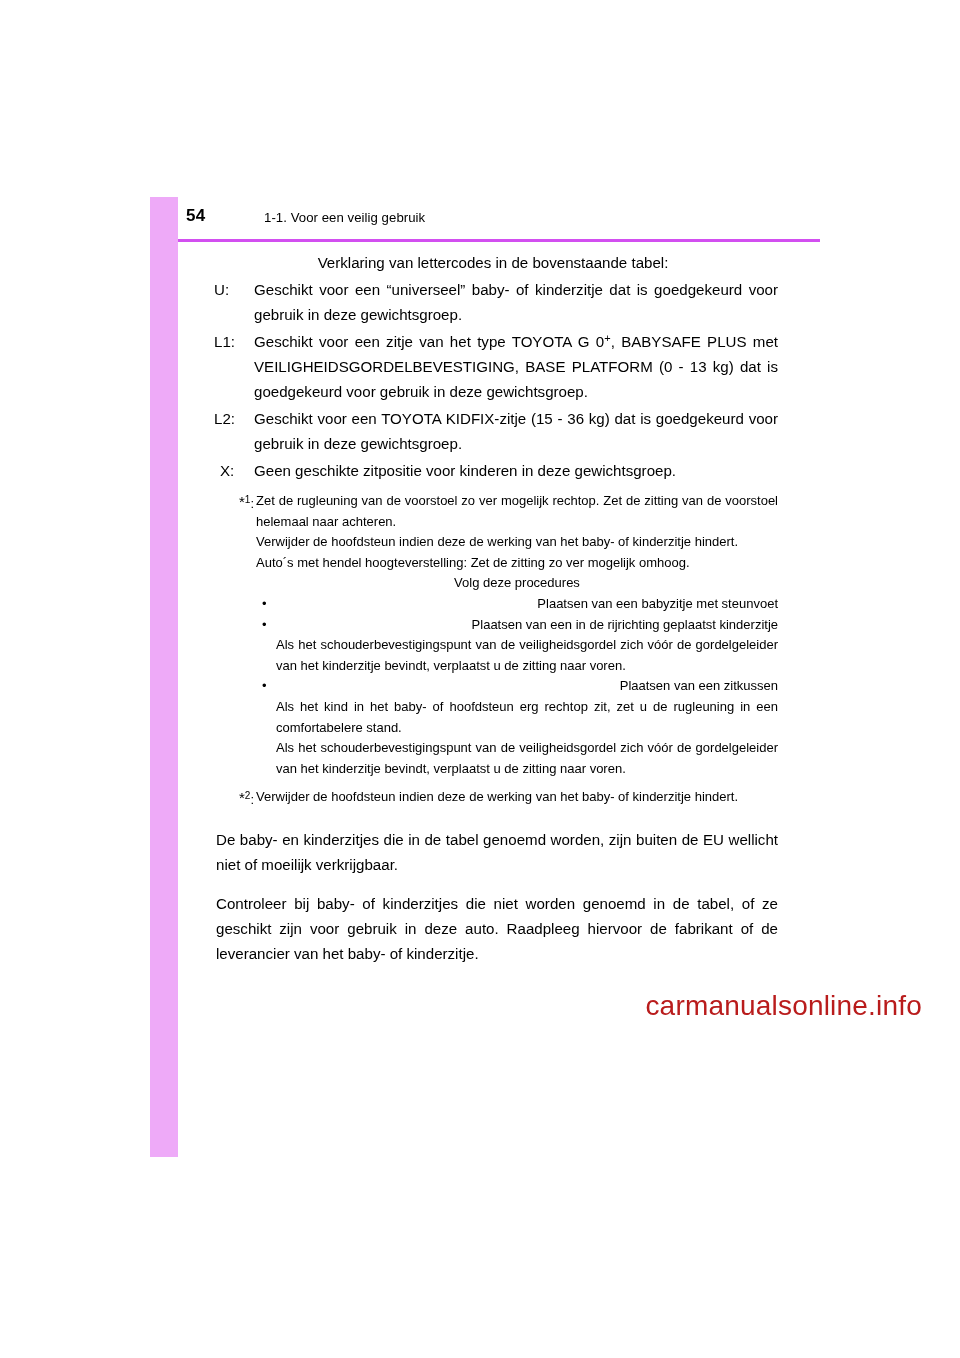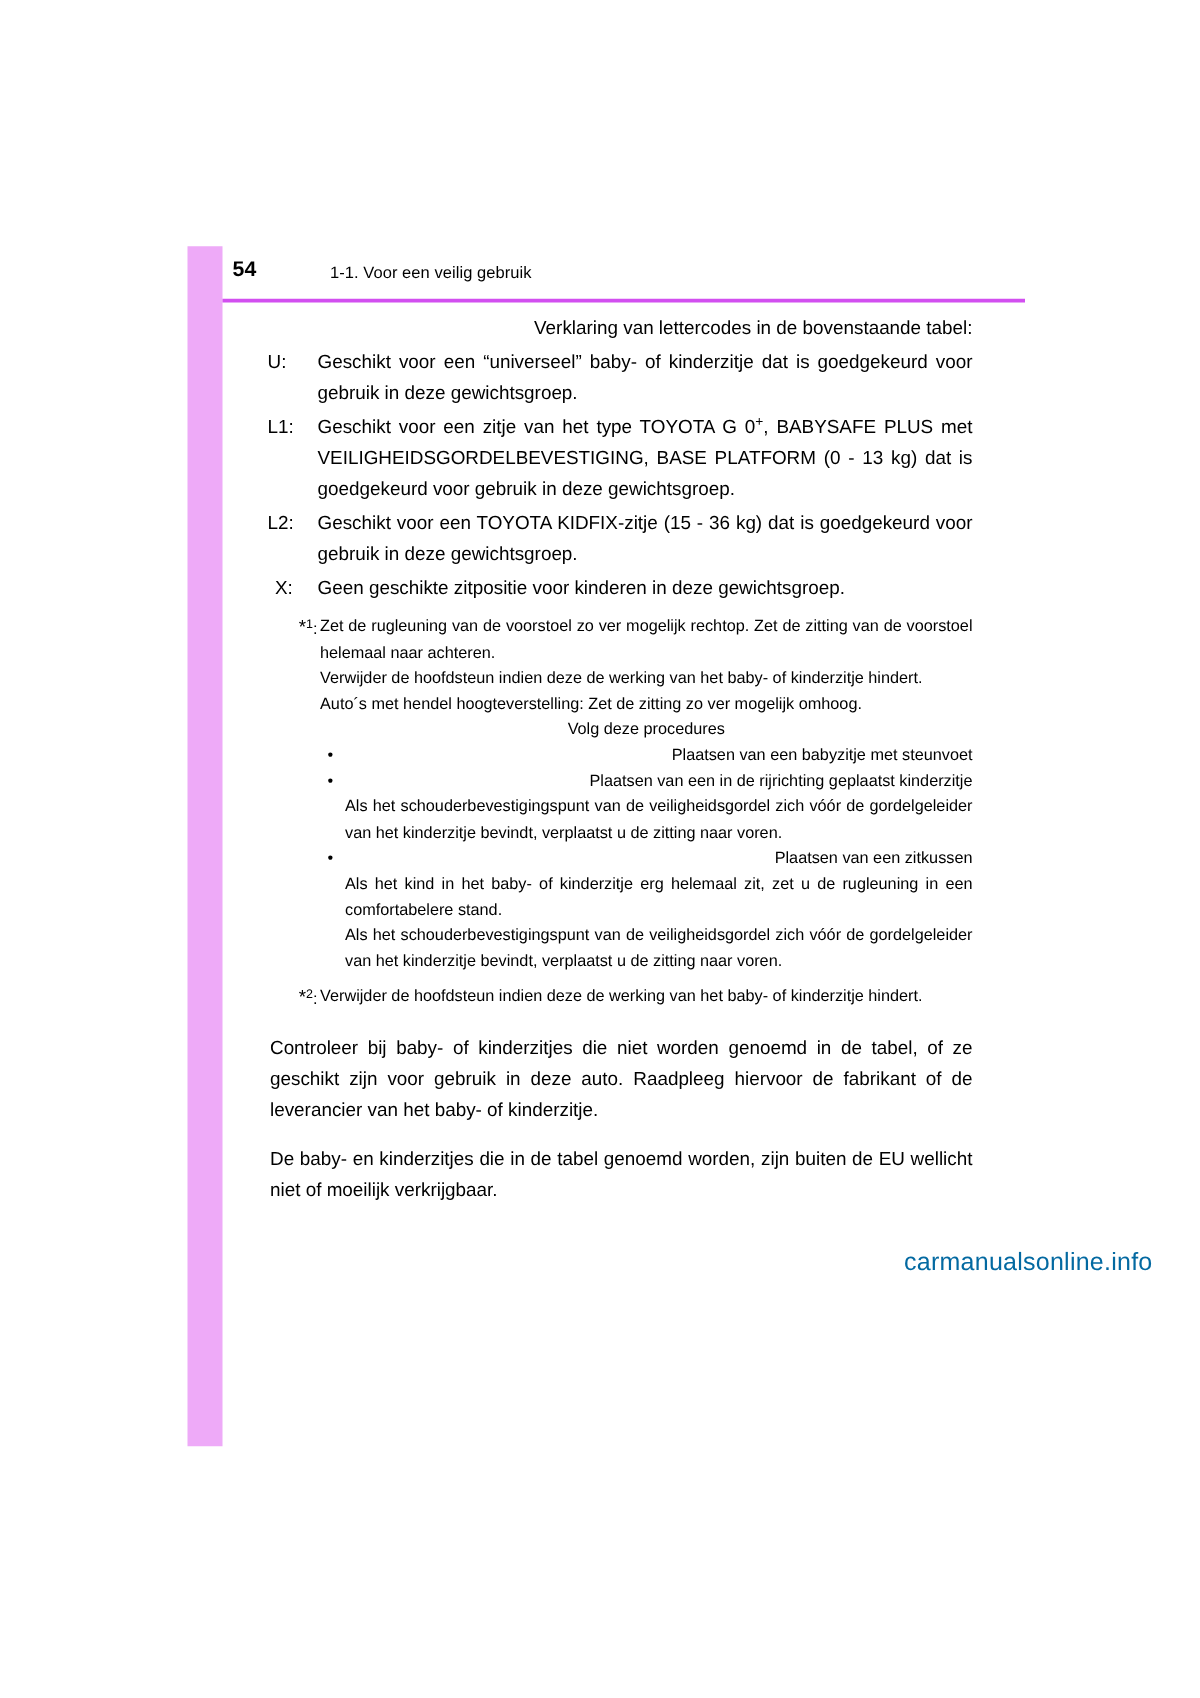--- a/index.html
+++ b/index.html
@@ -70,21 +70,21 @@
     position: absolute;
     left: 208px;
     top: 250px;
     width: 570px;
   }
 
   .lead {
     font-size: 15.1px;
     line-height: 25px;
     margin: 0 0 2px 0;
-    text-align: right;
+    text-align: center;
   }
 
   
   .def-row {
     display: flex;
     align-items: flex-start;
     font-size: 15.1px;
     line-height: 25px;
     margin-top: 2px;
   }
@@ -189,22 +189,22 @@
     text-justify: inter-word;
     padding-left: 8px;
   }
   .closing p:last-child { margin-bottom: 0; }
 
   
   .watermark {
     position: absolute;
     right: 38px;
     bottom: 16px;
-    font-size: 20px;
-    color: #0369a1;
+    font-size: 28px;
+    color: #b91c1c;
     letter-spacing: 0.2px;
   }
 </style>
 </head>
 <body>
 
 <div class="page">
 
   <div class="side-tab"></div>
 
@@ -253,36 +253,36 @@
             <div class="b-head">Plaatsen van een babyzitje met steunvoet</div>
           </li>
           <li>
             <span class="dot">•</span>
             <div class="b-head">Plaatsen van een in de rijrichting geplaatst kinderzitje</div>
             <div class="b-para">Als het schouderbevestigingspunt van de veiligheidsgordel zich vóór de gordelgeleider van het kinderzitje bevindt, verplaatst u de zitting naar voren.</div>
           </li>
           <li>
             <span class="dot">•</span>
             <div class="b-head">Plaatsen van een zitkussen</div>
-            <div class="b-para">Als het kind in het baby- of kinderzitje erg helemaal zit, zet u de rugleuning in een comfortabelere stand.</div>
+            <div class="b-para">Als het kind in het baby- of hoofdsteun erg rechtop zit, zet u de rugleuning in een comfortabelere stand.</div>
             <div class="b-para">Als het schouderbevestigingspunt van de veiligheidsgordel zich vóór de gordelgeleider van het kinderzitje bevindt, verplaatst u de zitting naar voren.</div>
           </li>
         </ul>
       </div>
     </div>
 
     <div class="note">
       <div class="note-mark"><span class="star">*</span><sup>2</sup><span>:</span></div>
       <div class="note-body">
         <p>Verwijder de hoofdsteun indien deze de werking van het baby- of kinderzitje hindert.</p>
       </div>
     </div>
 
     <div class="closing">
+      <p>De baby- en kinderzitjes die in de tabel genoemd worden, zijn buiten de EU wellicht niet of moeilijk verkrijgbaar.</p>
       <p>Controleer bij baby- of kinderzitjes die niet worden genoemd in de tabel, of ze geschikt zijn voor gebruik in deze auto. Raadpleeg hiervoor de fabrikant of de leverancier van het baby- of kinderzitje.</p>
-      <p>De baby- en kinderzitjes die in de tabel genoemd worden, zijn buiten de EU wellicht niet of moeilijk verkrijgbaar.</p>
     </div>
 
   </div>
 
   <div class="watermark">carmanualsonline.info</div>
 
 </div>
 
 </body></html>

